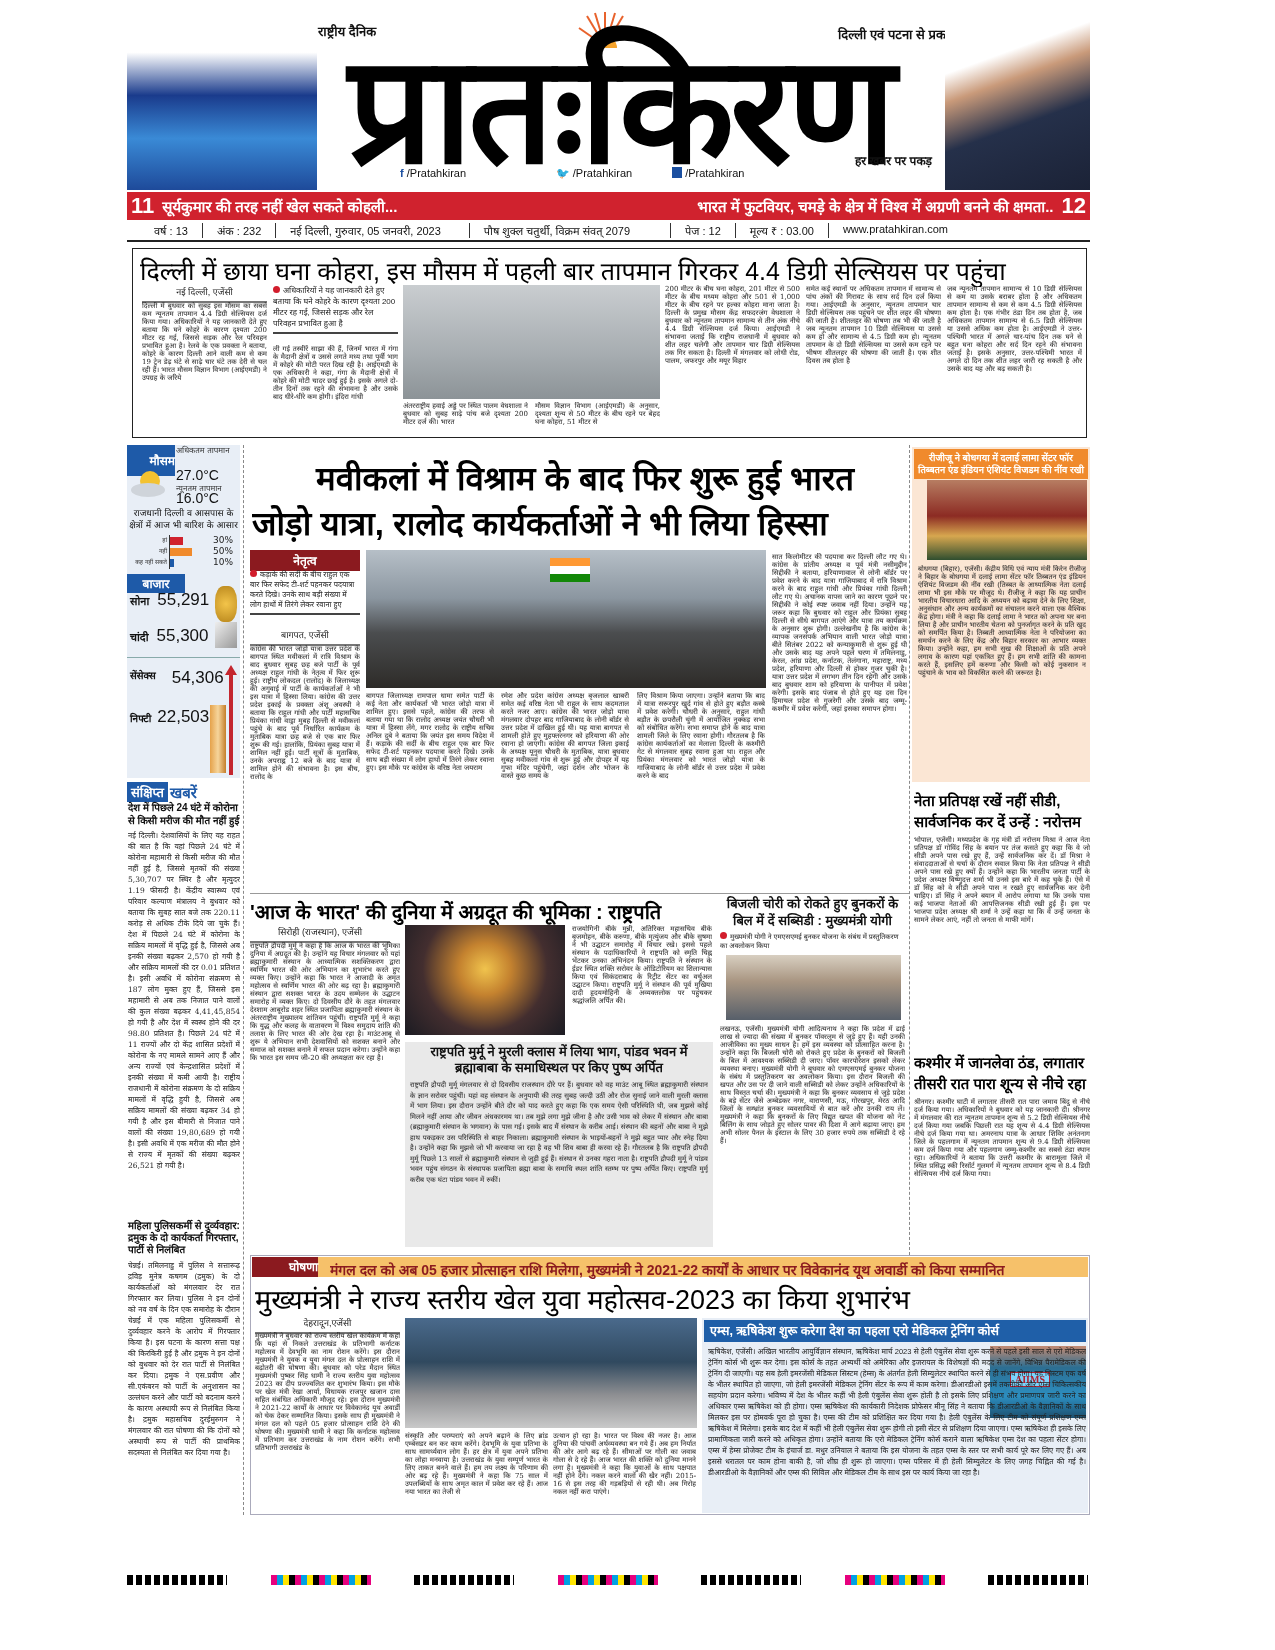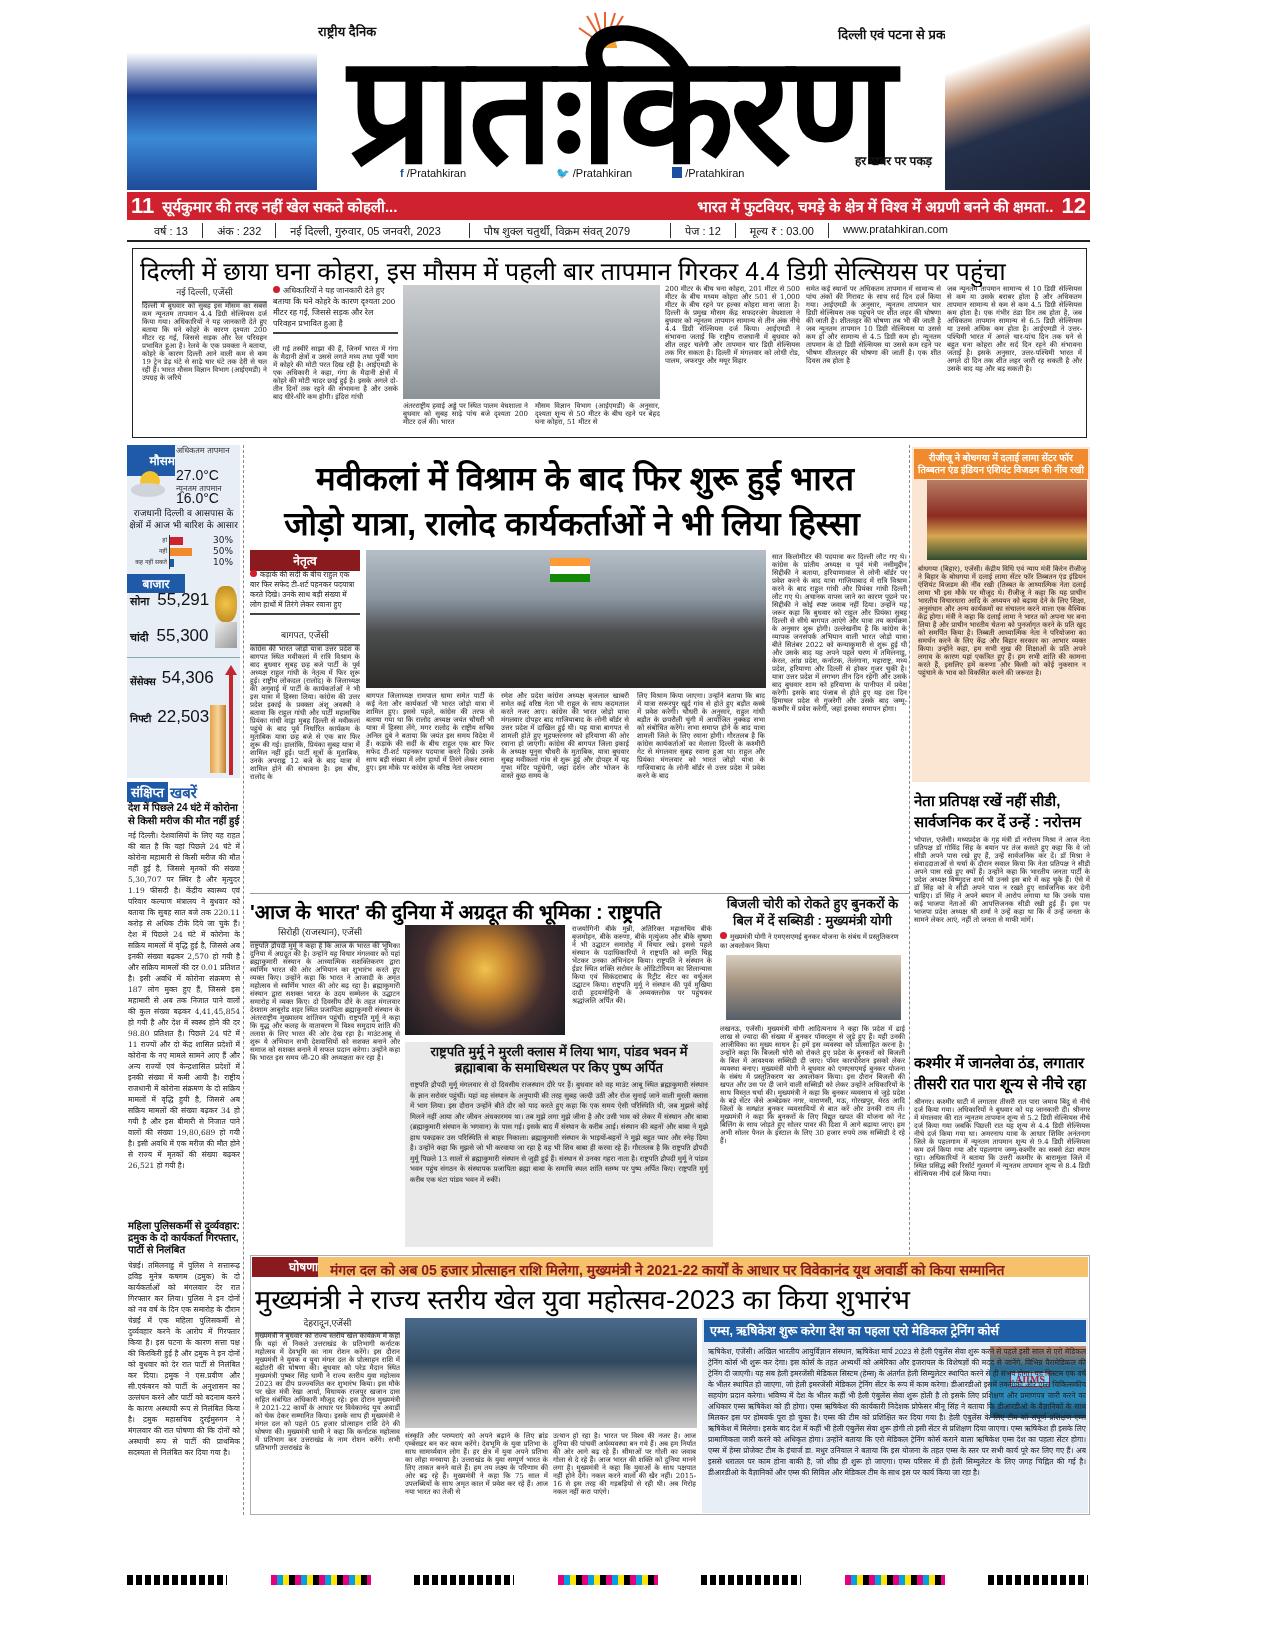--- a/index.html
+++ b/index.html
@@ -122,21 +122,21 @@
   <span style="font-weight:bold;font-size:11px">सोना</span>
   <span style="font-family:'Liberation Sans',sans-serif;font-size:17px">55,291</span>
 </div>
 <div class="abs" style="left:215px;top:586px;width:22px;height:36px;background:radial-gradient(circle,#f3c44a,#b8861c);border-radius:40%"></div>
 <div class="abs" style="left:130px;top:626px;display:flex;align-items:baseline;gap:8px">
   <span style="font-weight:bold;font-size:11px">चांदी</span>
   <span style="font-family:'Liberation Sans',sans-serif;font-size:17px">55,300</span>
 </div>
 <div class="abs" style="left:215px;top:622px;width:22px;height:26px;background:linear-gradient(135deg,#eee,#999)"></div>
 <div class="abs" style="left:127px;top:657px;width:113px;border-top:1px solid #8aa"></div>
-<div class="abs" style="left:130px;top:668px;display:flex;align-items:flex-end;gap:6px">
+<div class="abs" style="left:130px;top:668px;display:flex;align-items:flex-start;gap:16px">
   <span style="font-weight:bold;font-size:10px">सेंसेक्स</span>
   <span style="font-family:'Liberation Sans',sans-serif;font-size:17px">54,306</span>
 </div>
 <div class="abs" style="left:225px;top:665px;width:12px;height:110px">
   <svg width="12" height="110">
       <polygon points="6,0 12,10 8,10 8,110 4,110 4,10 0,10" fill="#c4262e"></polygon>
     </svg>
 </div>
 <div class="abs" style="left:130px;top:707px;display:flex;align-items:baseline;gap:6px">
   <span style="font-weight:bold;font-size:10px">निफ्टी</span>
@@ -148,21 +148,21 @@
   <span style="background:#1e5aa8;color:#fff;font-family:'Liberation Sans',sans-serif;font-weight:bold;font-size:13px;padding:1px 4px">संक्षिप्त</span>
   <span style="color:#1e5aa8;font-family:'Liberation Sans',sans-serif;font-weight:bold;font-size:15px">खबरें</span>
 </div>
 <div class="abs" style="left:128px;top:801px;width:112px;font-family:'Liberation Sans',sans-serif;font-size:10px;line-height:13px;font-weight:bold">देश में पिछले 24 घंटे में कोरोना से किसी मरीज की मौत नहीं हुई</div>
 <div class="abs body-text" style="left:128px;top:830px;width:112px;height:385px;font-size:7.5px;line-height:11px">नई दिल्ली। देशवासियों के लिए यह राहत की बात है कि यहां पिछले 24 घंटे में कोरोना महामारी से किसी मरीज की मौत नहीं हुई है, जिससे मृतकों की संख्या 5,30,707 पर स्थिर है और मृत्युदर 1.19 फीसदी है। केंद्रीय स्वास्थ्य एवं परिवार कल्याण मंत्रालय ने बुधवार को बताया कि सुबह सात बजे तक 220.11 करोड़ से अधिक टीके दिये जा चुके हैं। देश में पिछले 24 घंटे में कोरोना के सक्रिय मामलों में वृद्धि हुई है, जिससे अब इनकी संख्या बढ़कर 2,570 हो गयी है और सक्रिय मामलों की दर 0.01 प्रतिशत है। इसी अवधि में कोरोना संक्रमण से 187 लोग मुक्त हुए हैं, जिससे इस महामारी से अब तक निजात पाने वालों की कुल संख्या बढ़कर 4,41,45,854 हो गयी है और देश में स्वस्थ होने की दर 98.80 प्रतिशत है। पिछले 24 घंटे में 11 राज्यों और दो केंद्र शासित प्रदेशों में कोरोना के नए मामले सामने आए हैं और अन्य राज्यों एवं केन्द्रशासित प्रदेशों में इनकी संख्या में कमी आयी है। राष्ट्रीय राजधानी में कोरोना संक्रमण के दो सक्रिय मामलों में वृद्धि हुयी है, जिससे अब सक्रिय मामलों की संख्या बढ़कर 34 हो गयी है और इस बीमारी से निजात पाने वालों की संख्या 19,80,689 हो गयी है। इसी अवधि में एक मरीज की मौत होने से राज्य में मृतकों की संख्या बढ़कर 26,521 हो गयी है।</div>
 <div class="abs" style="left:128px;top:1220px;width:112px;font-family:'Liberation Sans',sans-serif;font-size:10px;line-height:12px;font-weight:bold">महिला पुलिसकर्मी से दुर्व्यवहार: द्रमुक के दो कार्यकर्ता गिरफ्तार, पार्टी से निलंबित</div>
 <div class="abs body-text" style="left:128px;top:1260px;width:112px;height:250px;font-size:7.5px;line-height:11px">चेन्नई। तमिलनाडु में पुलिस ने सत्तारूढ़ द्रविड़ मुनेत्र कषगम (द्रमुक) के दो कार्यकर्ताओं को मंगलवार देर रात गिरफ्तार कर लिया। पुलिस ने इन दोनों को नव वर्ष के दिन एक समारोह के दौरान चेन्नई में एक महिला पुलिसकर्मी से दुर्व्यवहार करने के आरोप में गिरफ्तार किया है। इस घटना के कारण सत्ता पक्ष की किरकिरी हुई है और द्रमुक ने इन दोनों को बुधवार को देर रात पार्टी से निलंबित कर दिया। द्रमुक ने एस.प्रवीण और सी.एकंबरन को पार्टी के अनुशासन का उल्लंघन करने और पार्टी को बदनाम करने के कारण अस्थायी रूप से निलंबित किया है। द्रमुक महासचिव दुरईमुरुगन ने मंगलवार की रात घोषणा की कि दोनों को अस्थायी रूप से पार्टी की प्राथमिक सदस्यता से निलंबित कर दिया गया है।</div>
 <div class="abs col-rule" style="left:243px;top:445px;height:1070px;border-left:1px dashed #888"></div>
 
 <div class="abs hl" style="left:275px;top:455px;width:620px;font-size:33px;text-align:center">मवीकलां में विश्राम के बाद फिर शुरू हुई भारत</div>
-<div class="abs hl" style="left:242px;top:500px;width:660px;font-size:33px;text-align:center">जोड़ो यात्रा, रालोद कार्यकर्ताओं ने भी लिया हिस्सा</div>
+<div class="abs hl" style="left:252px;top:500px;width:660px;font-size:33px;">जोड़ो यात्रा, रालोद कार्यकर्ताओं ने भी लिया हिस्सा</div>
 <div class="abs" style="left:250px;top:550px;width:110px;background:#8b1a1f;color:#fff;font-family:'Liberation Sans',sans-serif;font-weight:bold;font-size:12px;text-align:center;padding:2px 0">नेतृत्व</div>
 <div class="abs bullet" style="left:250px;top:570px;width:110px;font-size:7.5px;line-height:10px;border-bottom:2px solid #444;padding-bottom:3px"><span class="dot"></span><span>कड़ाके की सर्दी के बीच राहुल एक बार फिर सफेद टी-शर्ट पहनकर पदयात्रा करते दिखे। उनके साथ बड़ी संख्या में लोग हाथों में तिरंगे लेकर रवाना हुए</span></div>
 <div class="abs dateline" style="left:250px;top:628px;width:110px">बागपत, एजेंसी</div>
 <div class="abs body-text" style="left:250px;top:645px;width:110px;height:245px">कांग्रेस की भारत जोड़ो यात्रा उत्तर प्रदेश के बागपत स्थित मवीकलां में रात्रि विश्राम के बाद बुधवार सुबह छह बजे पार्टी के पूर्व अध्यक्ष राहुल गांधी के नेतृत्व में फिर शुरू हुई। राष्ट्रीय लोकदल (रालोद) के जिलाध्यक्ष की अगुवाई में पार्टी के कार्यकर्ताओं ने भी इस यात्रा में हिस्सा लिया। कांग्रेस की उत्तर प्रदेश इकाई के प्रवक्ता अंशू अवस्थी ने बताया कि राहुल गांधी और पार्टी महासचिव प्रियंका गांधी वाड्रा मुबह दिल्ली से मवीकलां पहुंचे के बाद पूर्व निर्धारित कार्यक्रम के मुताबिक यात्रा छह बजे से एक बार फिर शुरू की गई। हालांकि, प्रियंका सुबह यात्रा में शामिल नहीं हुईं। पार्टी सूत्रों के मुताबिक, उनके अपराह्न 12 बजे के बाद यात्रा में शामिल होने की संभावना है। इस बीच, रालोद के</div>
 <div class="abs photo crowd" style="left:366px;top:550px;width:400px;height:138px;border:none"></div>
 <div class="abs" style="left:550px;top:558px;width:40px;height:24px;background:linear-gradient(180deg,#ff9933 33%,#fff 33% 66%,#138808 66%)"></div>
 <div class="abs body-text" style="left:366px;top:692px;width:128px;height:198px">बागपत जिलाध्यक्ष रामपाल धामा समेत पार्टी के कई नेता और कार्यकर्ता भी भारत जोड़ो यात्रा में शामिल हुए। इससे पहले, कांग्रेस की तरफ से बताया गया था कि रालोद अध्यक्ष जयंत चौधरी भी यात्रा में हिस्सा लेंगे, मगर रालोद के राष्ट्रीय सचिव अनिल दुबे ने बताया कि जयंत इस समय विदेश में हैं। कड़ाके की सर्दी के बीच राहुल एक बार फिर सफेद टी-शर्ट पहनकर पदयात्रा करते दिखे। उनके साथ बड़ी संख्या में लोग हाथों में तिरंगे लेकर रवाना हुए। इस मौके पर कांग्रेस के वरिष्ठ नेता जयराम</div>
 <div class="abs body-text" style="left:501px;top:692px;width:128px;height:198px">रमेश और प्रदेश कांग्रेस अध्यक्ष बृजलाल खाबरी समेत कई वरिष्ठ नेता भी राहुल के साथ कदमताल करते नजर आए। कांग्रेस की भारत जोड़ो यात्रा मंगलवार दोपहर बाद गाजियाबाद के लोनी बॉर्डर से उत्तर प्रदेश में दाखिल हुई थी। यह यात्रा बागपत से शामली होते हुए मुहफ्तरनगर को हरियाणा की ओर रवाना हो जाएगी। कांग्रेस की बागपत जिला इकाई के अध्यक्ष यूनुस चौधरी के मुताबिक, यात्रा बुधवार सुबह मवीकलां गांव से शुरू हुई और दोपहर में यह गुफा मंदिर पहुंचेगी, जहां दर्शन और भोजन के वास्ते कुछ समय के</div>
 <div class="abs body-text" style="left:637px;top:692px;width:128px;height:198px">लिए विश्राम किया जाएगा। उन्होंने बताया कि बाद में यात्रा सरूरपुर खुर्द गांव से होते हुए बड़ौत कस्बे में प्रवेश करेगी। चौधरी के अनुसार, राहुल गांधी बड़ौत के छपरौली चुंगी में आयोजित नुक्कड़ सभा को संबोधित करेंगे। सभा समाप्त होने के बाद यात्रा शामली जिले के लिए रवाना होगी। गौरतलब है कि कांग्रेस कार्यकर्ताओं का मेलाला दिल्ली के कश्मीरी गेट से मंगलवार सुबह रवाना हुआ था। राहुल और प्रियंका मंगलवार को भारत जोड़ो यात्रा के गाजियाबाद के लोनी बॉर्डर से उत्तर प्रदेश में प्रवेश करने के बाद</div>
 <div class="abs body-text" style="left:772px;top:553px;width:135px;height:337px">सात किलोमीटर की पदयात्रा कर दिल्ली लौट गए थे। कांग्रेस के प्रांतीय अध्यक्ष व पूर्व मंत्री नसीमुद्दीन सिद्दीकी ने बताया, हरियाणावाल से लोनी बॉर्डर पर प्रवेश करने के बाद यात्रा गाजियाबाद में रात्रि विश्राम करने के बाद राहुल गांधी और प्रियंका गांधी दिल्ली लौट गए थे। अचानक वापस जाने का कारण पूछने पर सिद्दीकी ने कोई स्पष्ट जवाब नहीं दिया। उन्होंने यह जरूर कहा कि बुधवार को राहुल और प्रियंका सुबह दिल्ली से सीधे बागपत आएंगे और यात्रा तय कार्यक्रम के अनुसार शुरू होगी। उल्लेखनीय है कि कांग्रेस के व्यापक जनसंपर्क अभियान वाली भारत जोड़ो यात्रा बीते सितंबर 2022 को कन्याकुमारी से शुरू हुई थी और उसके बाद यह अपने पहले चरण में तमिलनाडु, केरल, आंध्र प्रदेश, कर्नाटक, तेलंगाना, महाराष्ट्र, मध्य प्रदेश, हरियाणा और दिल्ली से होकर गुजर चुकी है। यात्रा उत्तर प्रदेश में लगभग तीन दिन रहेगी और उसके बाद बुधवार शाम को हरियाणा के पानीपत में प्रवेश करेगी। इसके बाद पंजाब से होते हुए यह दस दिन हिमाचल प्रदेश से गुजरेगी और उसके बाद जम्मू-कश्मीर में प्रवेश करेगी, जहां इसका समापन होगा।</div>

